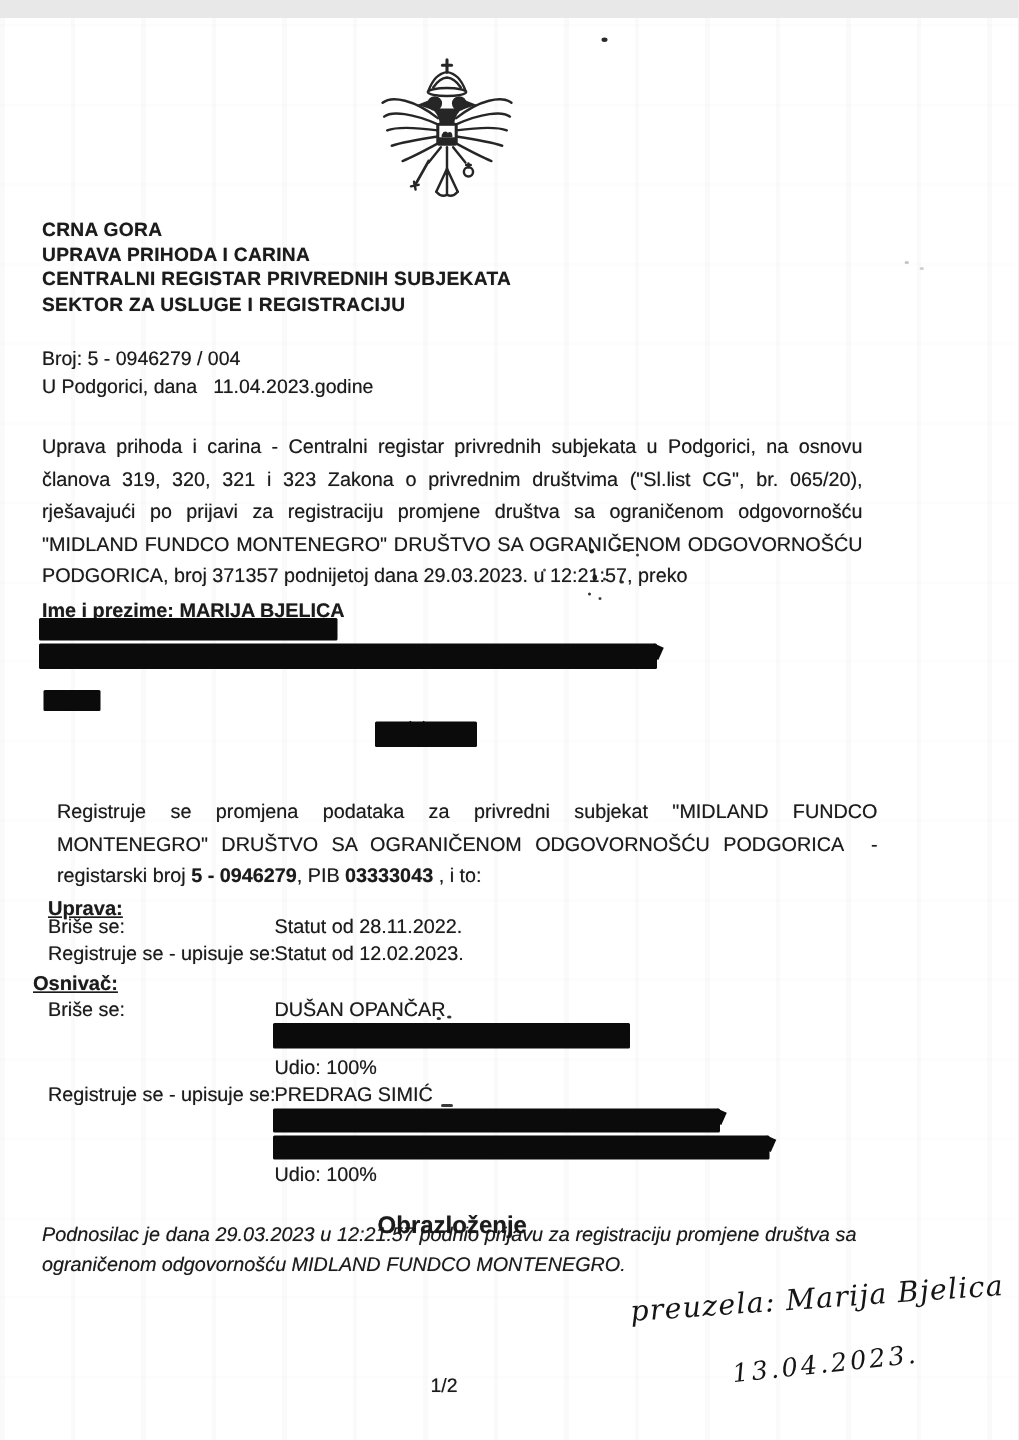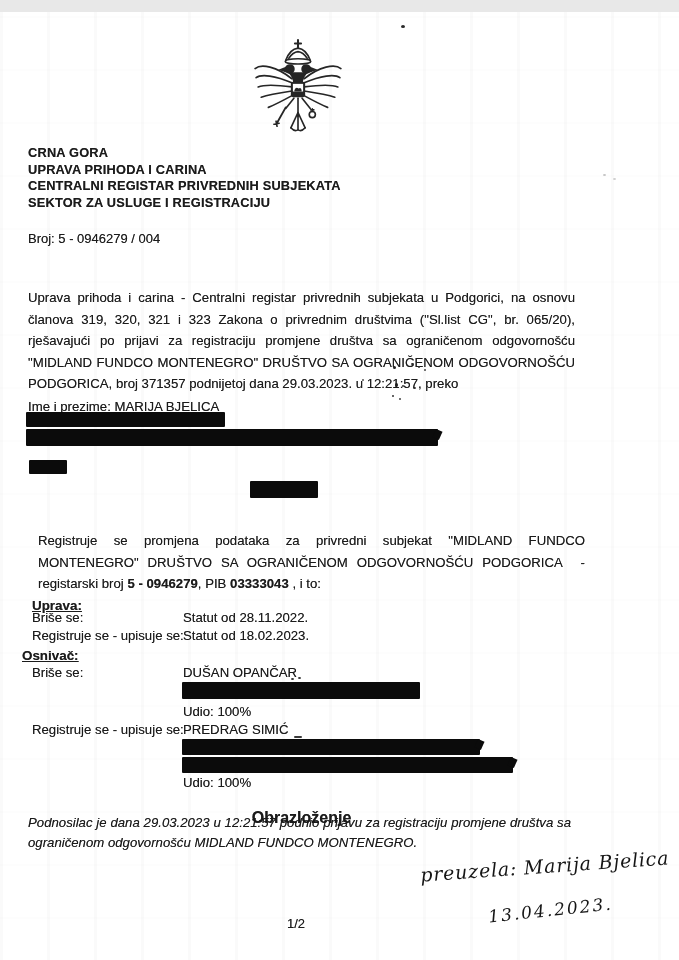--- a/index.html
+++ b/index.html
@@ -90,35 +90,36 @@
   </div>
 
   <div class="abs hdr scan" style="left:28px;top:133px;">
     <div>CRNA GORA</div>
     <div>UPRAVA PRIHODA I CARINA</div>
     <div>CENTRALNI REGISTAR PRIVREDNIH SUBJEKATA</div>
     <div>SEKTOR ZA USLUGE I REGISTRACIJU</div>
   </div>
 
   <div class="abs ref scan" style="left:28px;top:218px;">Broj: 5 - 0946279 / 004</div>
+  <div class="abs ref scan" style="left:28px;top:237px;">U Podgorici, dana&nbsp;&nbsp; 11.04.2023.godine</div>
 
   <div class="abs para scan" style="left:28px;top:275px;width:547px;">Uprava prihoda i carina - Centralni registar privrednih subjekata u Podgorici, na osnovu članova 319, 320, 321 i 323 Zakona o privrednim društvima ("Sl.list CG", br. 065/20), rješavajući po prijavi za registraciju promjene društva sa ograničenom odgovornošću "MIDLAND FUNDCO MONTENEGRO" DRUŠTVO SA OGRANIČENOM ODGOVORNOŠĆU PODGORICA, broj 371357 podnijetoj dana 29.03.2023. u 12:21:57, preko</div>
 
   <div class="speck" style="left:393px;top:354px;width:3px;height:3px;background:#222;"></div>
   <div class="speck" style="left:411px;top:351px;width:3px;height:2px;background:#222;"></div>
   <div class="speck" style="left:418px;top:354px;width:2px;height:2px;background:#333;"></div>
   <div class="speck" style="left:424px;top:357px;width:2px;height:2px;background:#444;"></div>
   <div class="speck" style="left:395px;top:371px;width:3px;height:4px;background:#1d1d1d;"></div>
   <div class="speck" style="left:402px;top:373px;width:2px;height:2px;background:#333;"></div>
   <div class="speck" style="left:413px;top:375px;width:3px;height:2px;background:#2c2c2c;"></div>
   <div class="speck" style="left:392px;top:383px;width:2px;height:2px;background:#333;"></div>
   <div class="speck" style="left:399px;top:386px;width:2px;height:2px;background:#444;"></div>
   <div class="speck" style="left:362px;top:367px;width:2px;height:2px;background:#555;"></div>
 
-  <div class="abs scan" style="left:28px;top:387px;font-size:13.2px;">Ime i prezime: MARIJA BJELICA</div>
+  <div class="abs scan" style="left:28px;top:387px;font-size:13.2px;font-weight:bold;">Ime i prezime: MARIJA BJELICA</div>
 
   <div class="redact" style="left:26px;top:400px;width:199px;height:15px;"></div>
   <div class="redact" style="left:26px;top:417px;width:412px;height:17px;">
       <span class="tip"></span>
     </div>
   <div class="redact" style="left:29px;top:448px;width:38px;height:14px;"></div>
 
   <div class="abs" style="left:272px;top:462px;width:12px;height:7px;">
     <svg width="12" height="7" viewBox="0 0 12 7">
         <polyline points="1,1 6,6 11,1" stroke="#111" stroke-width="1.6" fill="none"></polyline>
@@ -130,21 +131,21 @@
     <span>Registruje se promjena podataka za privredni subjekat "MIDLAND FUNDCO MONTENEGRO" DRUŠTVO SA OGRANIČENOM ODGOVORNOŠĆU PODGORICA&nbsp; - registarski broj </span><b class="inline">5 - 0946279</b><span>, PIB </span><b class="inline">03333043</b><span> , i to:</span>
   </div>
 
   <div class="abs sec-head scan" style="left:32px;top:586px;">Uprava:</div>
   <div class="abs" style="left:0;top:598px;width:679px;height:14px;">
     <span class="row-label scan">Briše se:</span>
     <span class="row-value scan">Statut od 28.11.2022.</span>
   </div>
   <div class="abs" style="left:0;top:616px;width:679px;height:14px;">
     <span class="row-label scan">Registruje se - upisuje se:</span>
-    <span class="row-value scan">Statut od 18.02.2023.</span>
+    <span class="row-value scan">Statut od 12.02.2023.</span>
   </div>
 
   <div class="abs sec-head scan" style="left:22px;top:636px;">Osnivač:</div>
   <div class="abs" style="left:0;top:653px;width:679px;height:14px;">
     <span class="row-label scan">Briše se:</span>
     <span class="row-value scan">DUŠAN OPANČAR</span>
   </div>
   <div class="speck" style="left:291px;top:666px;width:3px;height:2px;background:#333;"></div>
   <div class="speck" style="left:298px;top:665px;width:3px;height:2px;background:#333;"></div>
   <div class="redact" style="left:182px;top:670px;width:238px;height:17px;"></div>

